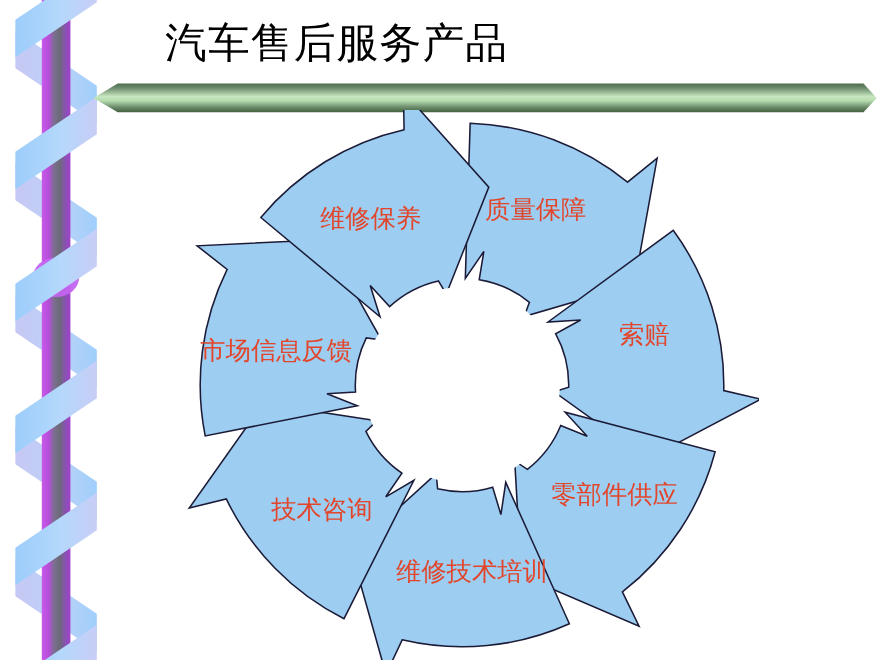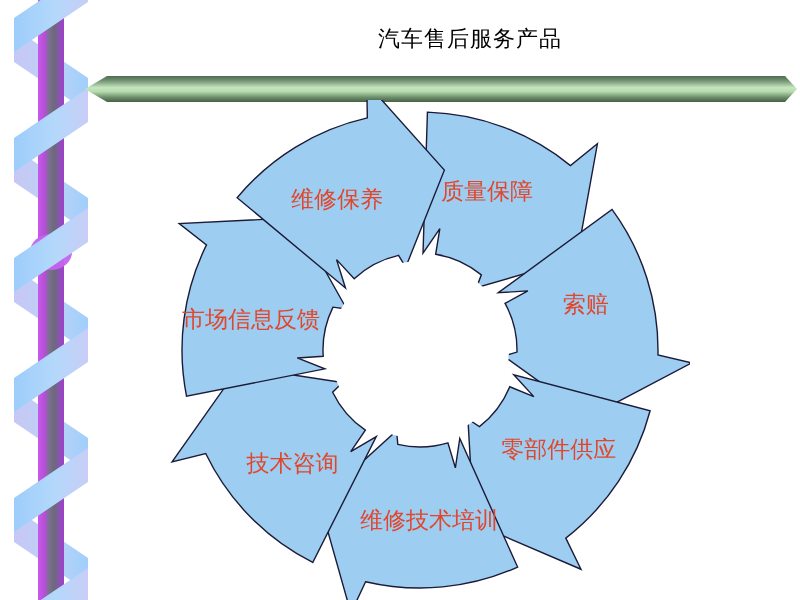--- a/index.html
+++ b/index.html
@@ -26,22 +26,22 @@
     width: 118px;
     height: 600px;
   }
 
   
   #slide-title {
     position: absolute;
     left: 150px;
     top: 18px;
     width: 640px;
-    text-align: center;
-    font-size: 22px;
+    text-align: left;
+    font-size: 38px;
     line-height: 42px;
     color: #000000;
     letter-spacing: 1px;
     white-space: nowrap;
     font-family: "DejaVu Sans", "Liberation Sans", sans-serif;
   }
 
   
   #divider-bar {
     position: absolute;

